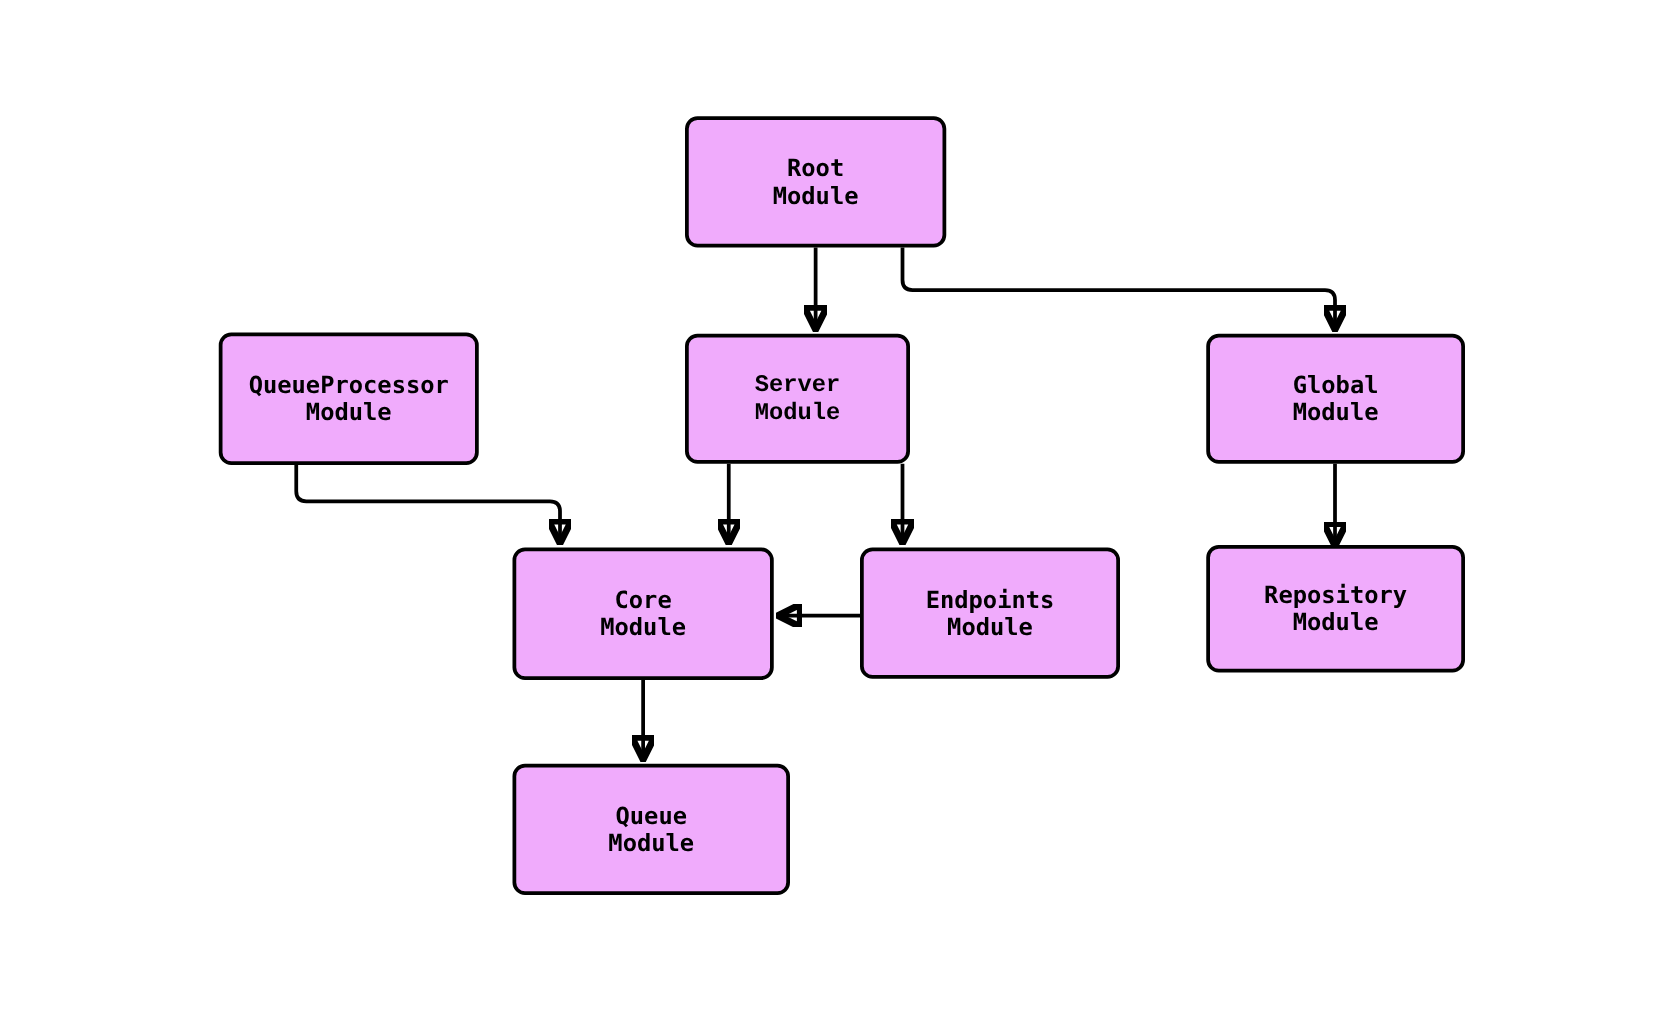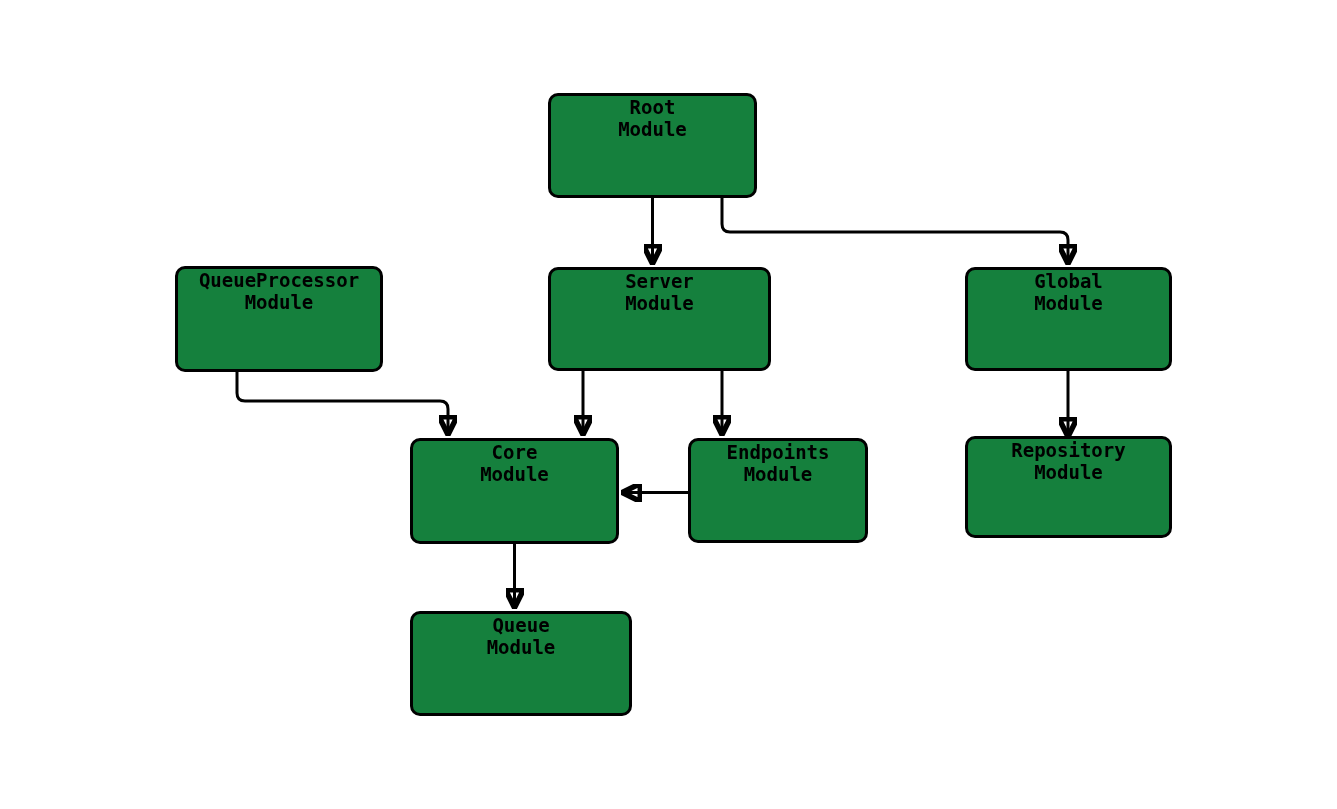--- a/index.html
+++ b/index.html
@@ -23,40 +23,40 @@
     height: 809px;
   }
   .edges-svg path {
     stroke: #000000;
     stroke-width: 3;
     fill: none;
   }
   .node {
     position: absolute;
     box-sizing: border-box;
-    background: #15803d;
+    background: #f0abfc;
     border: 3px solid #000000;
     border-radius: 10px;
     display: flex;
-    align-items: flex-start;
+    align-items: center;
     justify-content: center;
     text-align: center;
     font-weight: bold;
     font-size: 19px;
     line-height: 22px;
     color: #000000;
     white-space: pre-line;
   }
   
   .node-root          { left: 548px;  top: 93px;  width: 209px; height: 105px; }
   .node-queueprocessor{ left: 133px;  top: 266px; width: 208px; height: 106px; margin-left: 42px; }
-  .node-server        { left: 548px;  top: 267px; width: 223px; height: 104px; }
+  .node-server        { left: 548px;  top: 267px; width: 180px; height: 104px; font-family: Liberation Mono, monospace; }
   .node-global        { left: 965px;  top: 267px; width: 207px; height: 104px; }
   .node-core          { left: 410px;  top: 438px; width: 209px; height: 106px; border-radius: 10px; }
-  .node-endpoints     { left: 688px;  top: 438px; width: 180px; height: 105px; }
+  .node-endpoints     { left: 688px;  top: 438px; width: 208px; height: 105px; }
   .node-repository    { left: 965px;  top: 436px; width: 207px; height: 102px; }
   .node-queue         { left: 410px;  top: 611px; width: 222px; height: 105px; }
 </style>
 </head>
 <body>
 
 <div class="canvas">
 
   <svg class="edges-svg" viewBox="0 0 1337 809" xmlns="http://www.w3.org/2000/svg">
     <defs>

